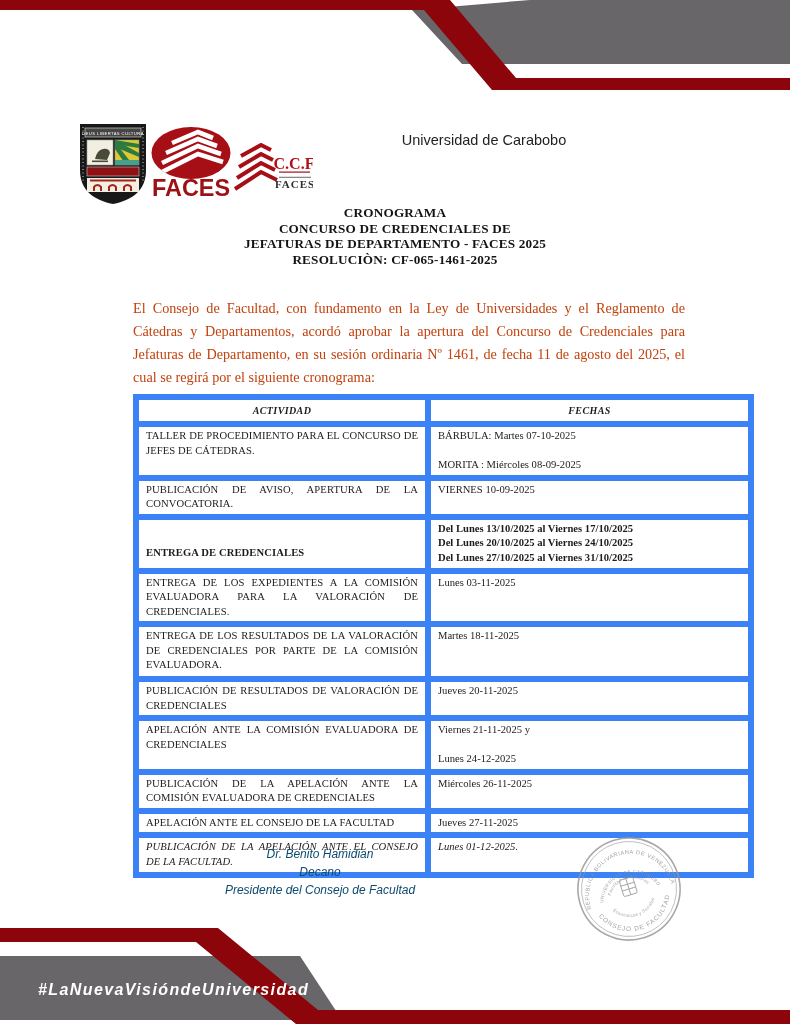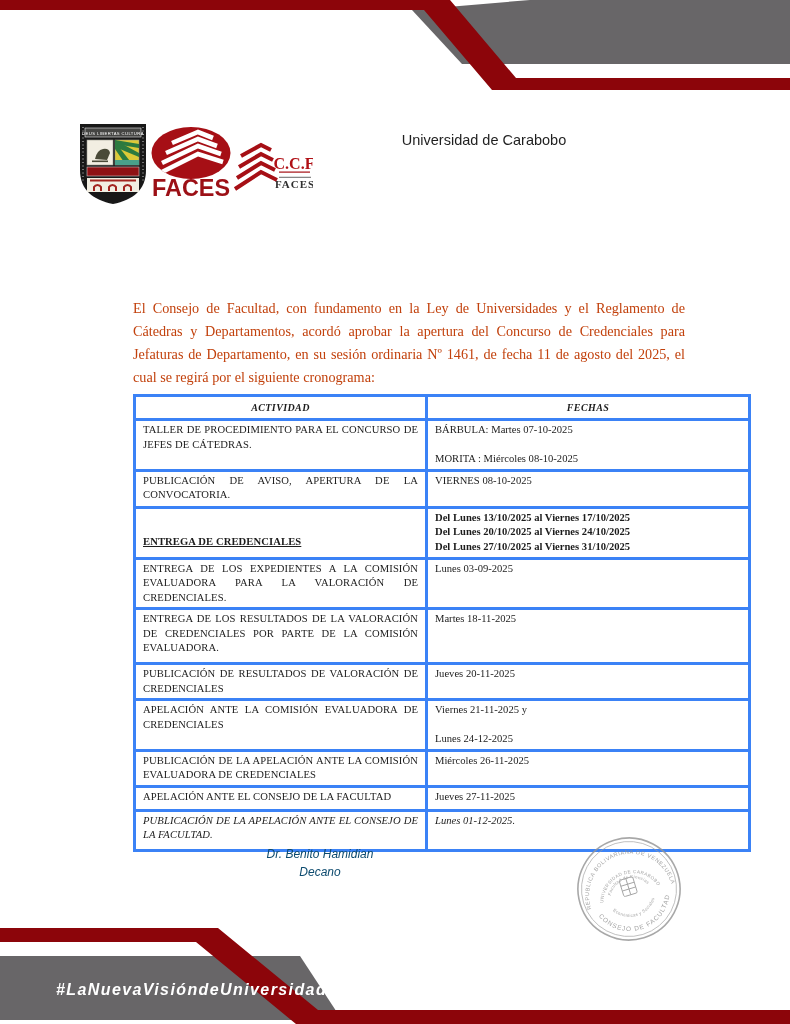--- a/index.html
+++ b/index.html
@@ -11,36 +11,36 @@
   .org-header{position:absolute;top:130px;left:334px;width:300px;text-align:center;
     font-family:"Liberation Sans","DejaVu Sans",sans-serif;font-size:14.5px;line-height:21px;color:#1f1f1f;}
   .doc-title{position:absolute;top:205px;left:95px;width:600px;text-align:center;
     font-weight:bold;font-size:13.2px;line-height:15.6px;letter-spacing:.2px;color:#141414;}
   .intro{position:absolute;top:297px;left:133px;width:552px;margin:0;
     font-size:14.2px;line-height:23px;text-align:justify;color:#c2410c;}
 
   table.schedule{position:absolute;left:133px;top:394px;width:615px;border-collapse:collapse;
     table-layout:fixed;font-size:10.6px;color:#1c1c1c;}
   table.schedule col.c1{width:292px;} table.schedule col.c2{width:323px;}
-  table.schedule th,table.schedule td{border:3px solid #3b82f6;vertical-align:top;padding:2px 7px;}
+  table.schedule th,table.schedule td{border:6px solid #3b82f6;vertical-align:top;padding:2px 7px;}
   table.schedule th{height:17px;font-style:italic;font-weight:bold;font-size:10px;
     text-align:center;vertical-align:middle;letter-spacing:.4px;}
   td.act div{line-height:14.5px;text-align:justify;letter-spacing:.1px;}
   td.dates .date-line{line-height:14.6px;}
-  tr.bold-row td.act{vertical-align:bottom;padding-bottom:7px;text-decoration:underline;}
+  tr.bold-row td.act{vertical-align:bottom;padding-bottom:7px;}
   tr.bold-row td.act div,tr.bold-row td.dates .date-line{font-weight:bold;}
 
   .signature{position:absolute;top:845px;left:168px;width:304px;text-align:center;
     font-family:"Liberation Sans","DejaVu Sans",sans-serif;font-style:italic;
     font-size:12px;line-height:18px;color:#0c4a6e;}
   .seal{position:absolute;left:562px;top:828px;opacity:.82;}
 
   .hashtag{position:absolute;left:38px;top:981px;
     font-family:"Liberation Sans","DejaVu Sans",sans-serif;font-weight:bold;font-style:italic;
-    font-size:16px;letter-spacing:1.4px;color:#ffffff;z-index:3;margin-left:18px;}
+    font-size:16px;letter-spacing:1.4px;color:#ffffff;z-index:3;}
   .decor{position:absolute;left:0;z-index:1;}
 </style>
 </head>
 <body>
 
 <div class="page">
 
   <svg class="decor" style="top:0;" width="790" height="100" viewBox="0 0 790 100">
     <polygon points="412,10 530,0 790,0 790,64 462,64" fill="#686668"></polygon>
     <polygon points="0,0 450,0 516,78 790,78 790,90 492,90 424,10 0,10" fill="#8c050a"></polygon>
@@ -94,20 +94,26 @@
     <text x="61" y="29" text-anchor="middle" font-family="Liberation Serif, serif" font-weight="bold" font-size="16" fill="#b01016">C.C.F</text>
     <rect x="46" y="31.5" width="31" height="1.2" fill="#a60f15"></rect>
     <rect x="46" y="36.8" width="32" height="0.9" fill="#555555"></rect>
     <text x="62" y="48" text-anchor="middle" font-family="Liberation Serif, serif" font-weight="bold" font-size="11" fill="#2f2f2f" letter-spacing="1">FACES</text>
   </svg>
 
   <div class="org-header">
     <div>Universidad de Carabobo</div>
   </div>
 
+  <div class="doc-title">
+    <div>CRONOGRAMA</div>
+    <div>CONCURSO DE CREDENCIALES DE</div>
+    <div>JEFATURAS DE DEPARTAMENTO -  FACES 2025</div>
+    <div>RESOLUCIÒN: CF-065-1461-2025</div>
+  </div>
 
   <p class="intro">El  Consejo de Facultad, con fundamento en la Ley de Universidades y el Reglamento de Cátedras y Departamentos, acordó aprobar la apertura del Concurso de Credenciales para Jefaturas de Departamento, en su sesión ordinaria Nº 1461, de fecha 11 de agosto del 2025, el cual se regirá por el siguiente cronograma:</p>
 
   <table class="schedule">
     <colgroup>
         <col class="c1">
         <col class="c2">
       </colgroup>
     <thead>
       <tr>
@@ -116,47 +122,47 @@
       </tr>
     </thead>
     <tbody id="schedule-body">
         <tr style="height: 47px;">
           <td class="act">
             <div>TALLER DE PROCEDIMIENTO PARA EL  CONCURSO DE JEFES DE CÁTEDRAS.</div>
           </td>
           <td class="dates">
             <div class="date-line">BÁRBULA: Martes 07-10-2025</div>
             <div class="date-line">&nbsp;</div>
-            <div class="date-line">MORITA : Miércoles 08-10-2025</div>
+            <div class="date-line">MORITA : Miércoles 08-09-2025</div>
           </td>
         </tr>
         <tr style="height: 37px;">
           <td class="act">
             <div>PUBLICACIÓN DE AVISO, APERTURA DE LA CONVOCATORIA.</div>
           </td>
           <td class="dates">
-            <div class="date-line">VIERNES 08-10-2025</div>
+            <div class="date-line">VIERNES 10-09-2025</div>
           </td>
         </tr>
         <tr class="bold-row" style="height: 46px;">
           <td class="act">
             <div>ENTREGA DE CREDENCIALES</div>
           </td>
           <td class="dates">
             <div class="date-line">Del Lunes 13/10/2025 al Viernes 17/10/2025</div>
             <div class="date-line">Del Lunes 20/10/2025 al Viernes 24/10/2025</div>
             <div class="date-line">Del Lunes 27/10/2025 al Viernes 31/10/2025</div>
           </td>
         </tr>
         <tr style="height: 50px;">
           <td class="act">
             <div>ENTREGA DE LOS EXPEDIENTES A LA COMISIÓN EVALUADORA PARA LA VALORACIÓN DE CREDENCIALES.</div>
           </td>
           <td class="dates">
-            <div class="date-line">Lunes 03-09-2025</div>
+            <div class="date-line">Lunes 03-11-2025</div>
           </td>
         </tr>
         <tr style="height: 55px; margin-top: 16px;">
           <td class="act">
             <div>ENTREGA DE LOS RESULTADOS DE LA VALORACIÓN DE CREDENCIALES POR PARTE DE LA COMISIÓN EVALUADORA.</div>
           </td>
           <td class="dates">
             <div class="date-line">Martes 18-11-2025</div>
           </td>
         </tr>
@@ -201,20 +207,21 @@
           <td class="dates">
             <div class="date-line">Lunes  01-12-2025.</div>
           </td>
         </tr>
       </tbody>
   </table>
 
   <div class="signature">
     <div>Dr. Benito Hamidian</div>
     <div>Decano</div>
+    <div>Presidente del Consejo de Facultad</div>
   </div>
 
   <svg class="seal" width="135" height="122" viewBox="0 0 135 122">
     <defs>
       <path id="arcTop" d="M 25 68 A 42 42 0 1 1 109 68" fill="none"></path>
       <path id="arcBottom" d="M 28 72 A 40 40 0 0 0 106 72" fill="none"></path>
       <path id="arcInner" d="M 38 68 A 30 30 0 0 1 96 68" fill="none"></path>
       <path id="arcInner2" d="M 46 66 A 22 22 0 0 1 88 66" fill="none"></path>
       <path id="arcInnerBottom" d="M 43 73 A 26 26 0 0 0 91 73" fill="none"></path>
     </defs>

